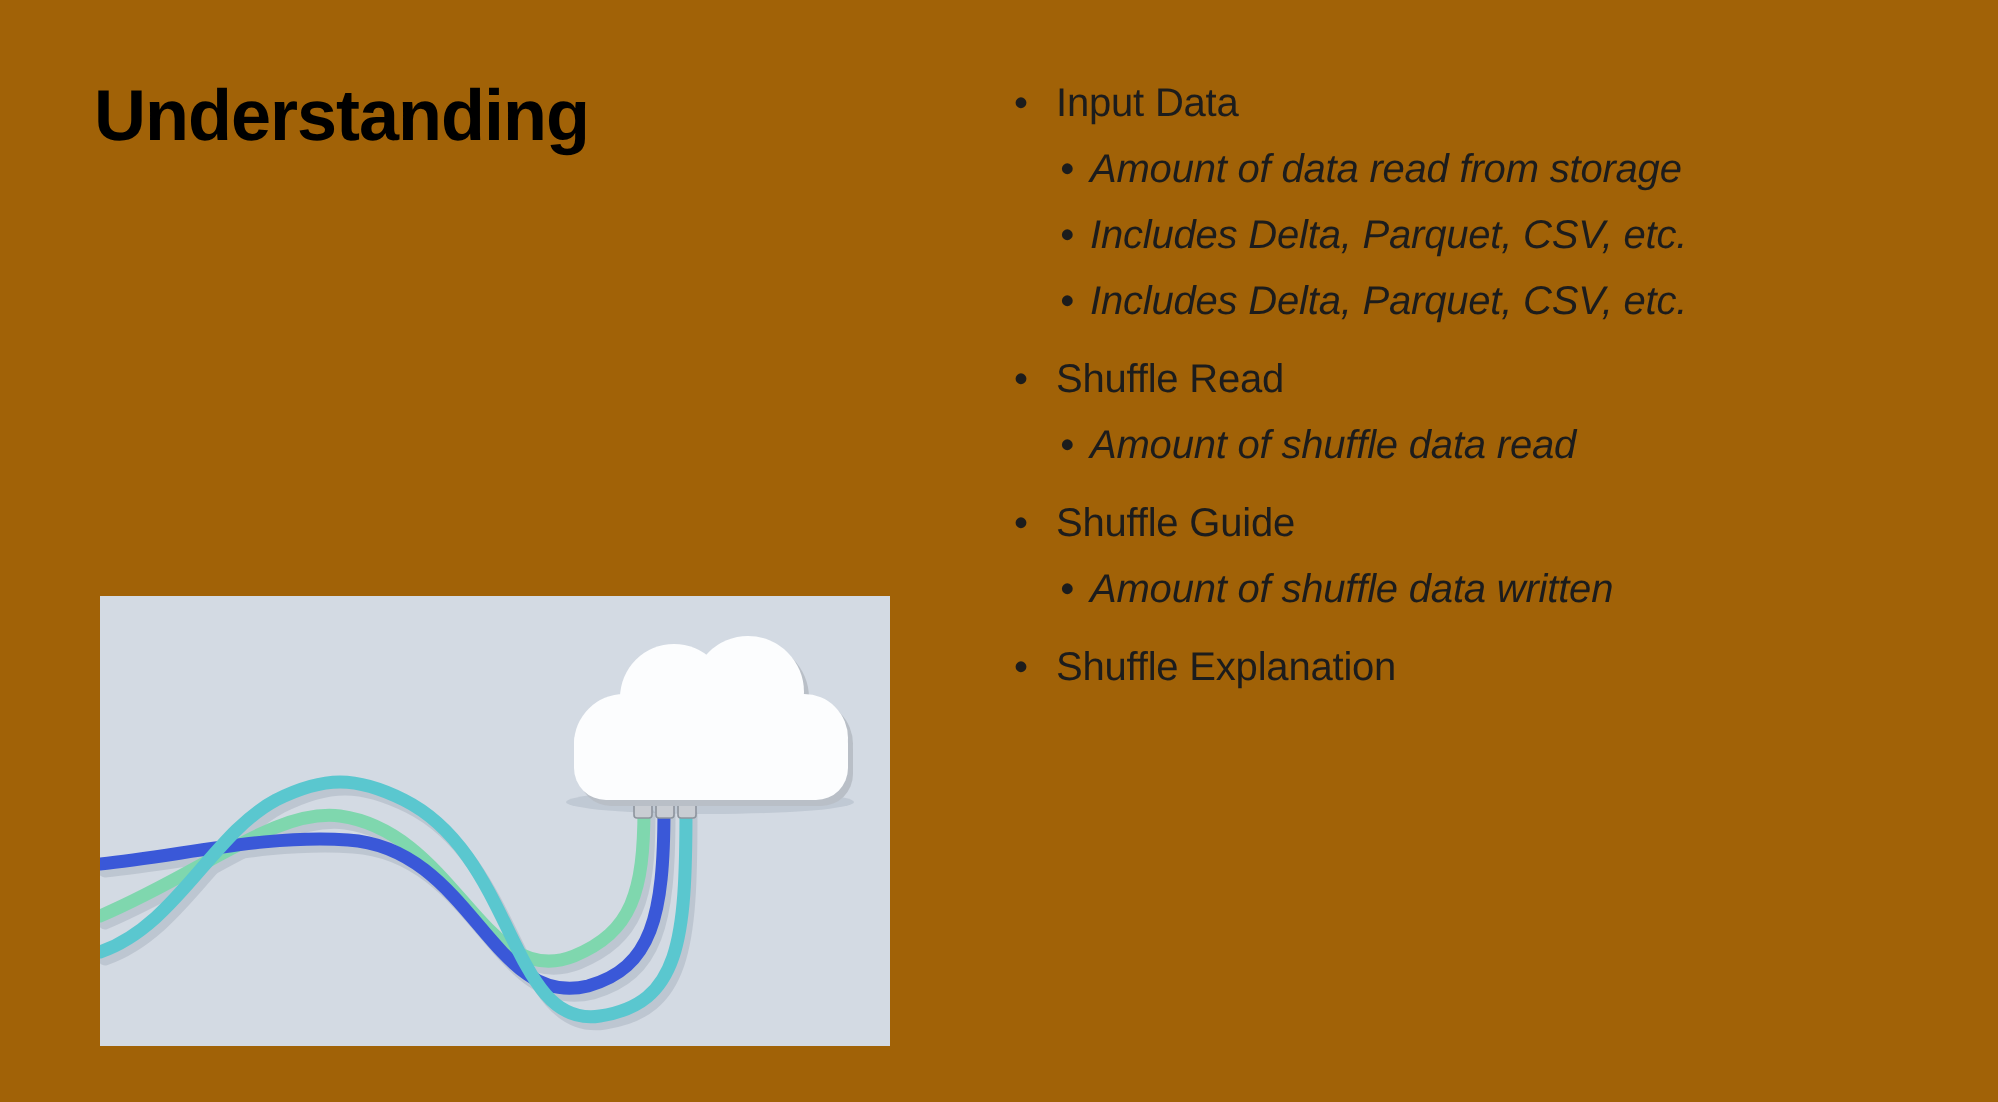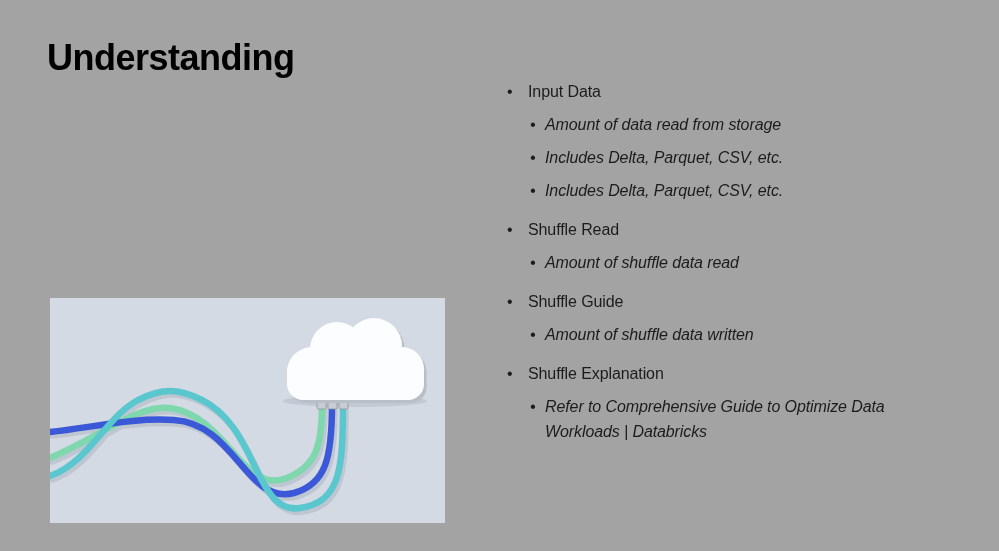--- a/index.html
+++ b/index.html
@@ -1,20 +1,20 @@
 <!DOCTYPE html>
 <html><head>
 <meta charset="utf-8">
 <style>
   html, body { margin: 0; padding: 0; background: #ffffff; }
   .slide {
     position: relative;
     width: 999px;
     height: 551px;
-    background: #a3a3a3;
+    background: #a16207;
     overflow: hidden;
     font-family: "Liberation Sans", "DejaVu Sans", sans-serif;
   }
 
   
   .title {
     position: absolute;
     left: 47px;
     top: 38px;
     margin: 0;
@@ -35,25 +35,24 @@
     height: 225px;
   }
   .photo svg { display: block; }
 
   
   .list {
     position: absolute;
     left: 506px;
     top: 40px;
     width: 452px;
-    font-size: 16px;
+    font-size: 20px;
     line-height: 25px;
     color: #1c1c1c;
     letter-spacing: -0.1px;
-    margin-top: 39px;
   }
   .l1, .l2 { position: relative; }
   .l1 { padding-left: 22px; margin-top: 14px; }
   .l1:first-child { margin-top: 0; }
   .l2 { padding-left: 39px; margin-top: 8px; font-style: italic; }
   .l1::before, .l2::before {
     content: "\2022";
     position: absolute;
     top: 0;
     color: #1c1c1c;
@@ -135,18 +134,15 @@
     <div class="l1">
       <span>Shuffle Guide</span>
     </div>
     <div class="l2">
       <span>Amount of shuffle data written</span>
     </div>
 
     <div class="l1">
       <span>Shuffle Explanation</span>
     </div>
-    <div class="l2">
-      <span>Refer to Comprehensive Guide to Optimize Data Workloads | Databricks</span>
-    </div>
   </div>
 
 </div>
 
 </body></html>

